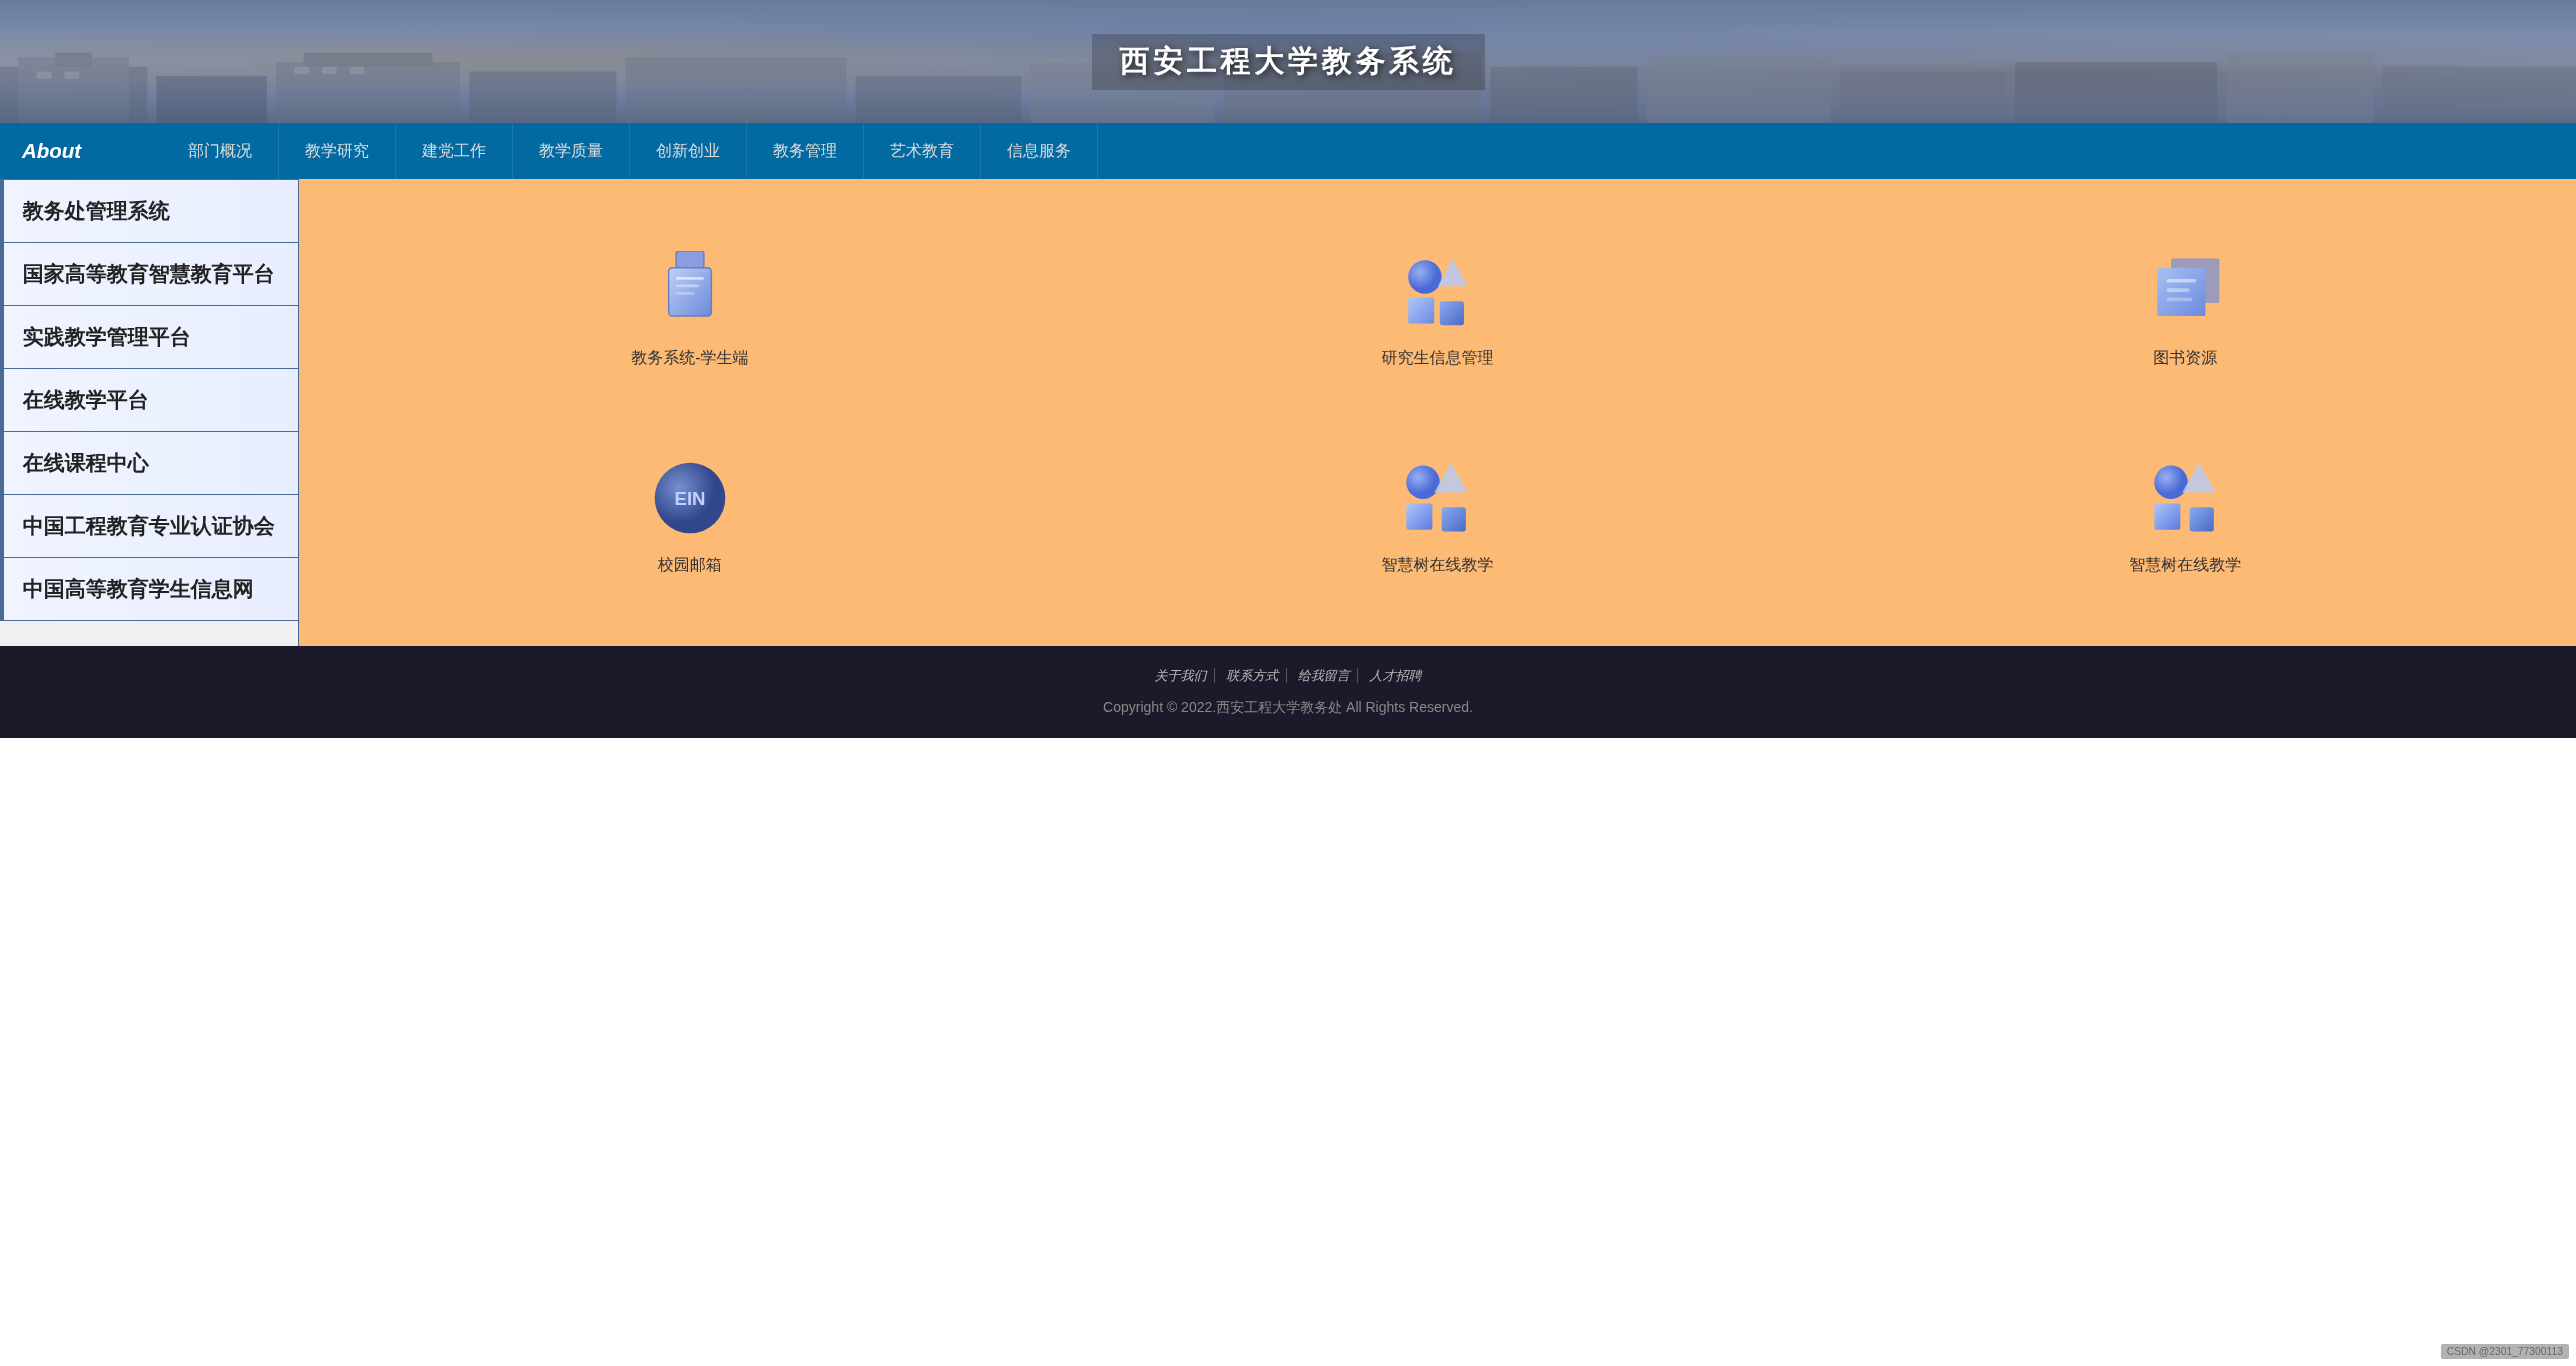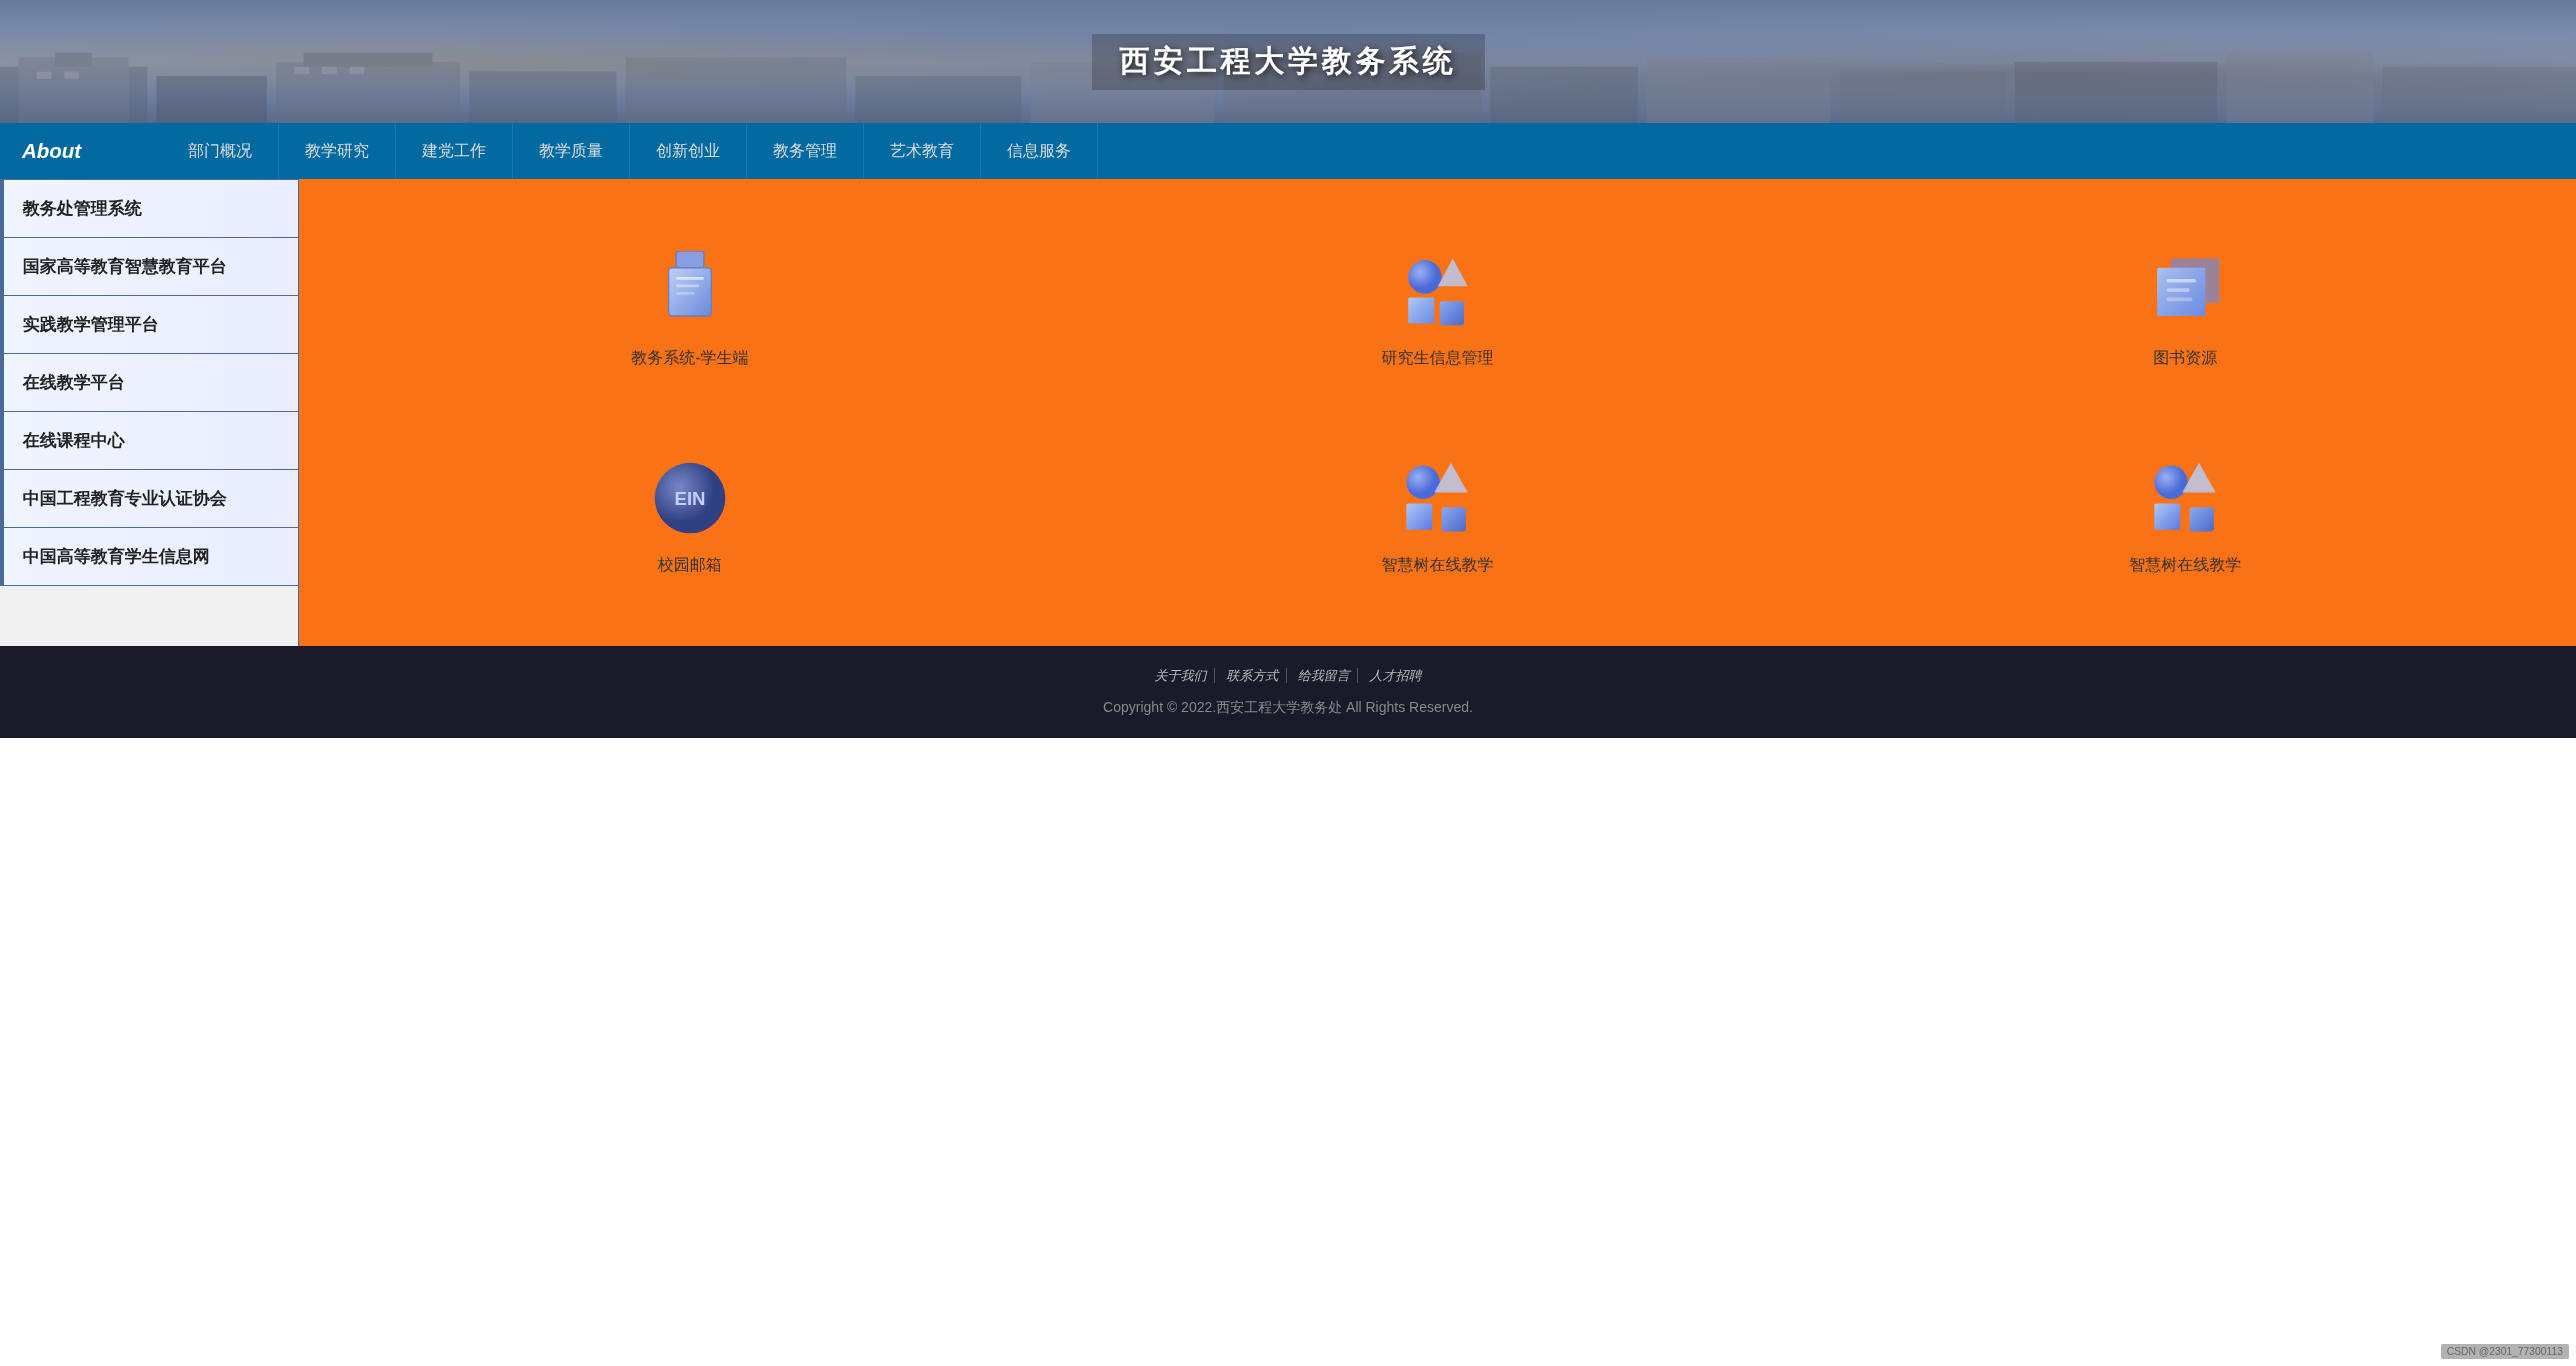--- a/index.html
+++ b/index.html
@@ -105,32 +105,32 @@
       background: #f0f0f0;
       display: flex;
       flex-direction: column;
       border-right: 1.9px solid #4a6a9a;
     }
     .sidebar-item {
       background: linear-gradient(90deg, #f0f4ff 0%, #e8eeff 100%);
       border-bottom: 1.9px solid #4a6a9a;
       border-left: 4.7px solid #4a6a9a;
       padding: 17px 18.7px;
-      font-size: 17px;
+      font-size: 21px;
       font-weight: bold;
       color: #222;
       cursor: pointer;
       transition: background 0.2s;
     }
     .sidebar-item:first-child { border-top: 1.9px solid #4a6a9a; }
 
     
     .portal-area {
       flex: 1;
-      background: #f97316;
+      background: #fdba74;
       display: grid;
       grid-template-columns: repeat(3, 1fr);
       grid-template-rows: repeat(2, 1fr);
       gap: 4px;
       padding: 28px 19px;
       align-content: start;
     }
     .portal-item {
       display: flex;
       flex-direction: column;

